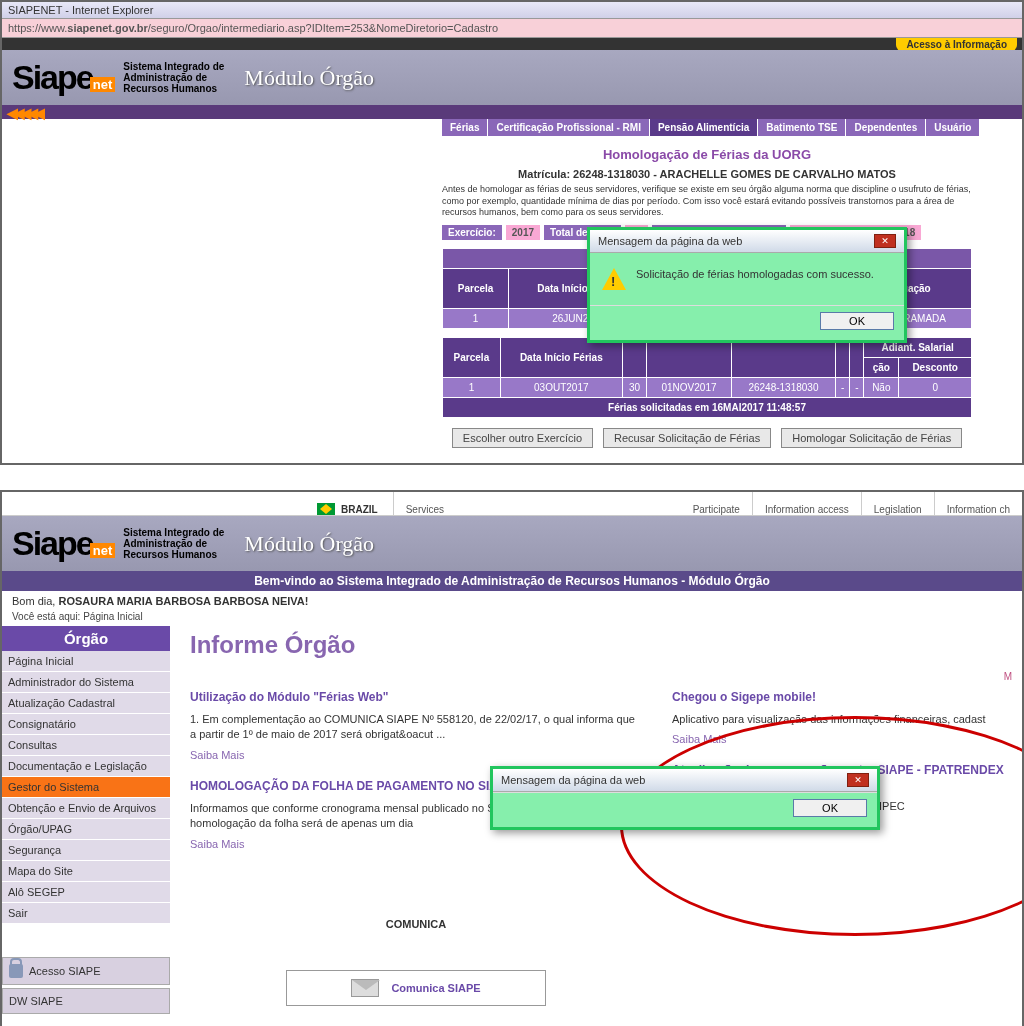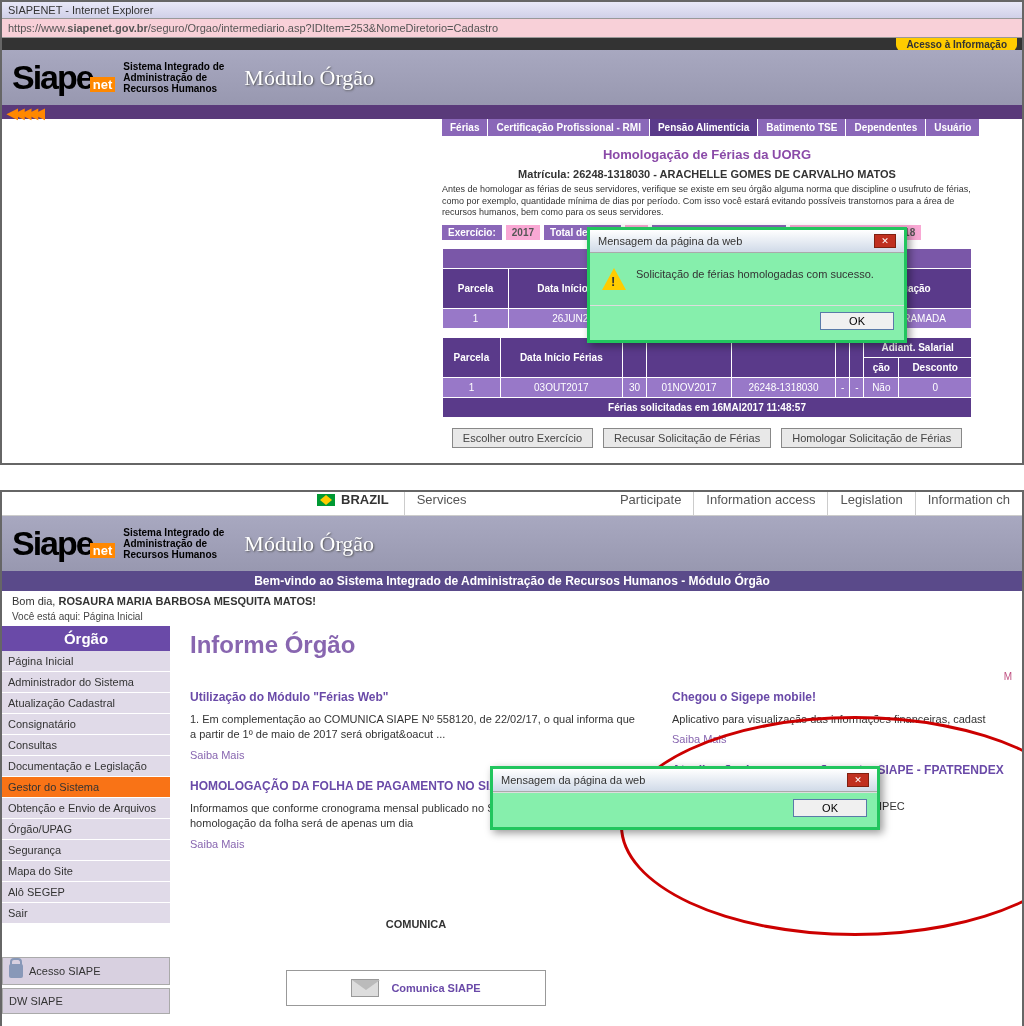--- a/index.html
+++ b/index.html
@@ -36,21 +36,21 @@
 
 .dlg{position:absolute;background:#86efac;border:3px solid #22c55e;box-shadow:3px 3px 8px rgba(0,0,0,.4);width:320px;font-size:11px;z-index:10}
 .dlg-title{background:linear-gradient(#fff,#d0dae8);padding:4px 8px;font-size:11px;display:flex;justify-content:space-between;align-items:center;border-bottom:1px solid #aaa}
 .dlg-close{background:#c03020;color:#fff;width:22px;height:14px;font-size:9px;text-align:center;border:1px solid #802010;cursor:pointer;line-height:12px}
 .dlg-body{padding:15px 12px;display:flex;gap:10px;align-items:flex-start}
 .dlg-icon{width:0;height:0;border-left:12px solid transparent;border-right:12px solid transparent;border-bottom:22px solid #ffcc00;position:relative;flex-shrink:0}
 .dlg-icon::after{content:"!";position:absolute;left:-3px;top:6px;font-weight:bold;color:#333;font-size:13px}
 .dlg-btns{padding:6px 10px 10px;text-align:right;border-top:1px solid #ddd}
 .dlg-btns button{padding:2px 28px;font-size:11px;border:1px solid #5a7aa8;background:#f0f0f0;cursor:pointer}
 
-.gov-bar{background:#fff;border-bottom:1px solid #ccc;display:flex;align-items:flex-start;font-size:13px;height:24px}
+.gov-bar{background:#fff;border-bottom:1px solid #ccc;display:flex;align-items:flex-end;font-size:10px;height:24px}
 .gov-bar .brazil{padding:0 15px;font-weight:bold;display:flex;align-items:center;gap:6px}
 .flag{width:18px;height:12px;background:linear-gradient(#009933 50%,#009933 50%);position:relative;display:inline-block}
 .flag::before{content:"";position:absolute;left:3px;top:1px;width:0;height:0;border-left:6px solid transparent;border-right:6px solid transparent;border-bottom:5px solid #ffcc00}
 .flag::after{content:"";position:absolute;left:3px;top:6px;width:0;height:0;border-left:6px solid transparent;border-right:6px solid transparent;border-top:5px solid #ffcc00}
 .gov-bar .sep{border-left:1px solid #ccc;height:24px}
 .gov-bar .item{padding:0 12px;color:#555}
 .welcome-bar{background:#5a4a8a;color:#fff;text-align:center;font-size:12px;font-weight:bold;padding:3px}
 .user-bar{padding:4px 10px;font-size:11px}
 .user-bar .bd{font-weight:normal}
 .user-bar b{font-weight:bold}
@@ -231,21 +231,21 @@
     <div class="logo">Siape<span class="net">net</span></div>
     <div class="logo-sub">
       <div>Sistema Integrado de</div>
       <div>Administração de</div>
       <div>Recursos Humanos</div>
     </div>
     <div class="modulo">Módulo Órgão</div>
   </div>
   <div class="welcome-bar">Bem-vindo ao Sistema Integrado de Administração de Recursos Humanos - Módulo Órgão</div>
   <div class="user-bar">
-    <span class="bd">Bom dia, </span><b>ROSAURA MARIA BARBOSA MESQUITA MATOS!</b>
+    <span class="bd">Bom dia, </span><b>ROSAURA MARIA BARBOSA BARBOSA NEIVA!</b>
   </div>
   <div class="crumb">
     <span>Você está aqui:  </span><span>Página Inicial</span>
   </div>
 
   <div class="main2">
     <div class="sidebar">
       <div class="side-hdr">Órgão</div>
       <div class="side-item">Página Inicial</div>
       <div class="side-item">Administrador do Sistema</div>

